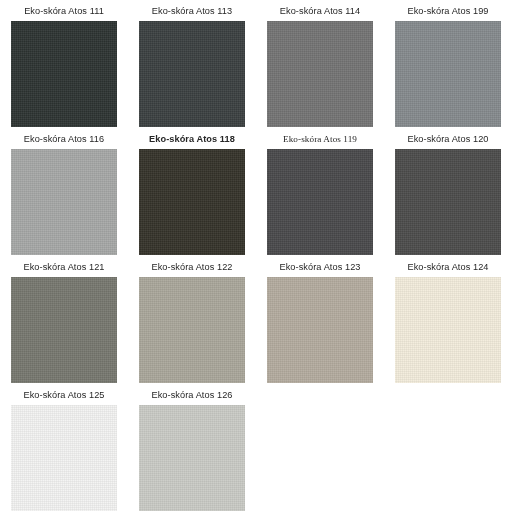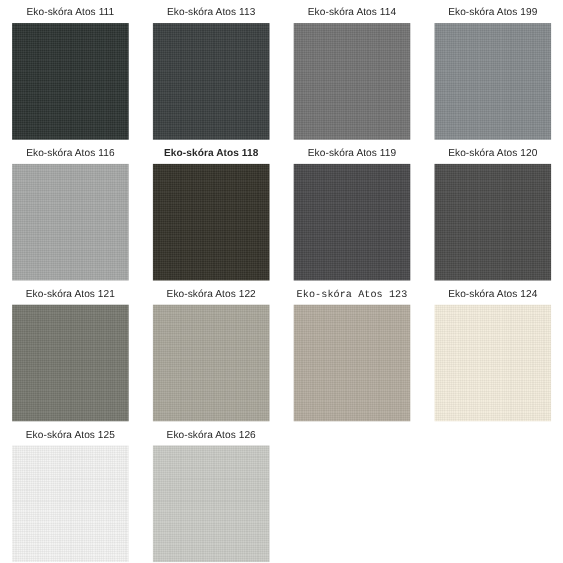--- a/index.html
+++ b/index.html
@@ -87,37 +87,37 @@
     </div>
     <div class="swatch-cell">
       <div class="swatch-label" style="color: rgb(38, 38, 38);">Eko-skóra Atos 116</div>
       <div class="swatch-chip" style="background-color: rgb(165, 167, 166);"></div>
     </div>
     <div class="swatch-cell">
       <div class="swatch-label" style="color: rgb(38, 38, 38); font-weight: bold;">Eko-skóra Atos 118</div>
       <div class="swatch-chip" style="background-color: rgb(52, 50, 41);"></div>
     </div>
     <div class="swatch-cell">
-      <div class="swatch-label" style="color: rgb(38, 38, 38);">Eko-skóra Atos 119</div>
+      <div class="swatch-label" style="color: rgb(38, 38, 38); font-family: Liberation Serif, serif;">Eko-skóra Atos 119</div>
       <div class="swatch-chip" style="background-color: rgb(72, 72, 74);"></div>
     </div>
     <div class="swatch-cell">
       <div class="swatch-label" style="color: rgb(38, 38, 38);">Eko-skóra Atos 120</div>
       <div class="swatch-chip" style="background-color: rgb(75, 75, 74);"></div>
     </div>
     <div class="swatch-cell">
       <div class="swatch-label" style="color: rgb(38, 38, 38);">Eko-skóra Atos 121</div>
       <div class="swatch-chip" style="background-color: rgb(118, 119, 110);"></div>
     </div>
     <div class="swatch-cell">
       <div class="swatch-label" style="color: rgb(38, 38, 38);">Eko-skóra Atos 122</div>
       <div class="swatch-chip" style="background-color: rgb(169, 166, 154);"></div>
     </div>
     <div class="swatch-cell">
-      <div class="swatch-label" style="color: rgb(38, 38, 38); font-family: Liberation Mono, monospace;">Eko-skóra Atos 123</div>
+      <div class="swatch-label" style="color: rgb(38, 38, 38);">Eko-skóra Atos 123</div>
       <div class="swatch-chip" style="background-color: rgb(179, 171, 158);"></div>
     </div>
     <div class="swatch-cell">
       <div class="swatch-label" style="color: rgb(38, 38, 38);">Eko-skóra Atos 124</div>
       <div class="swatch-chip" style="background-color: rgb(242, 235, 219);"></div>
     </div>
     <div class="swatch-cell">
       <div class="swatch-label" style="color: rgb(38, 38, 38);">Eko-skóra Atos 125</div>
       <div class="swatch-chip" style="background-color: rgb(242, 242, 241);"></div>
     </div>

